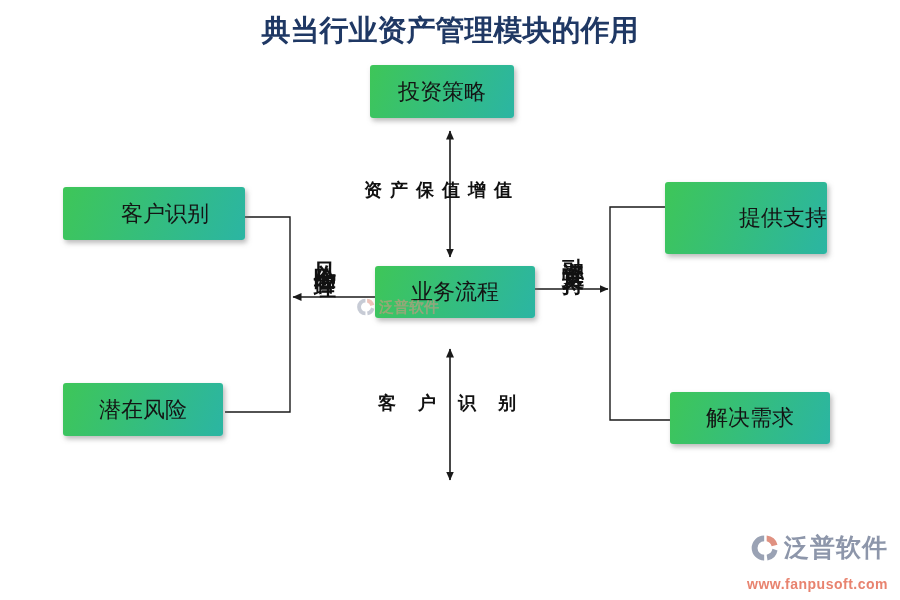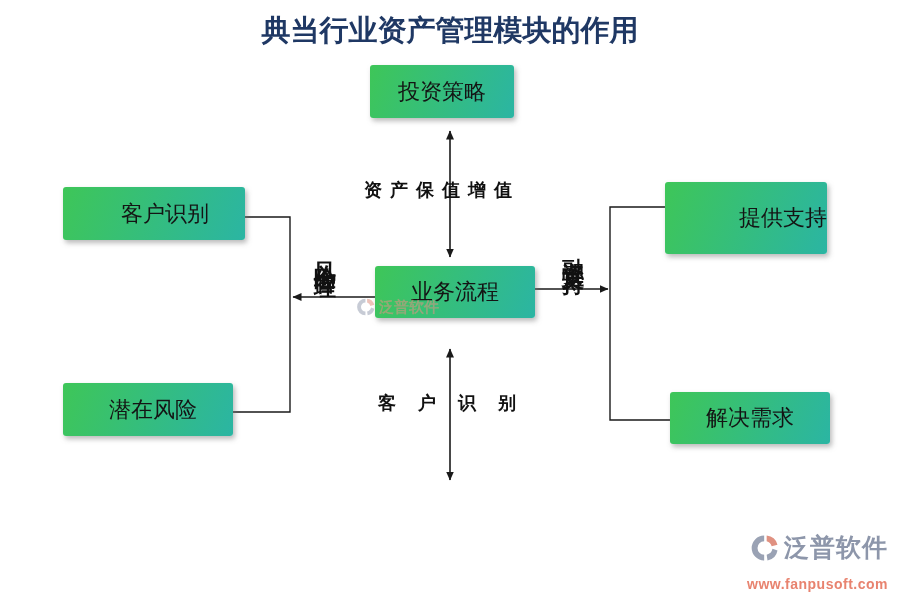--- a/index.html
+++ b/index.html
@@ -69,21 +69,21 @@
   </svg>
 
   <div class="box" style="left:370px; top:65px; width:144px; height:53px;">
     <span>投资策略</span>
   </div>
 
   <div class="box" style="left:63px; top:187px; width:160px; height:53px;padding-left:22px;">
     <span>客户识别</span>
   </div>
 
-  <div class="box" style="left:63px; top:383px; width:160px; height:53px;padding-left:10px;">
+  <div class="box" style="left:63px; top:383px; width:160px; height:53px;">
     <span>潜在风险</span>
   </div>
 
   <div class="box" style="left:375px; top:266px; width:160px; height:52px;justify-content:center;">
     <span>业务流程</span>
   </div>
 
   <div class="box" style="left:665px; top:182px; width:162px; height:72px;justify-content:flex-end;">
     <span>提供支持</span>
   </div>

